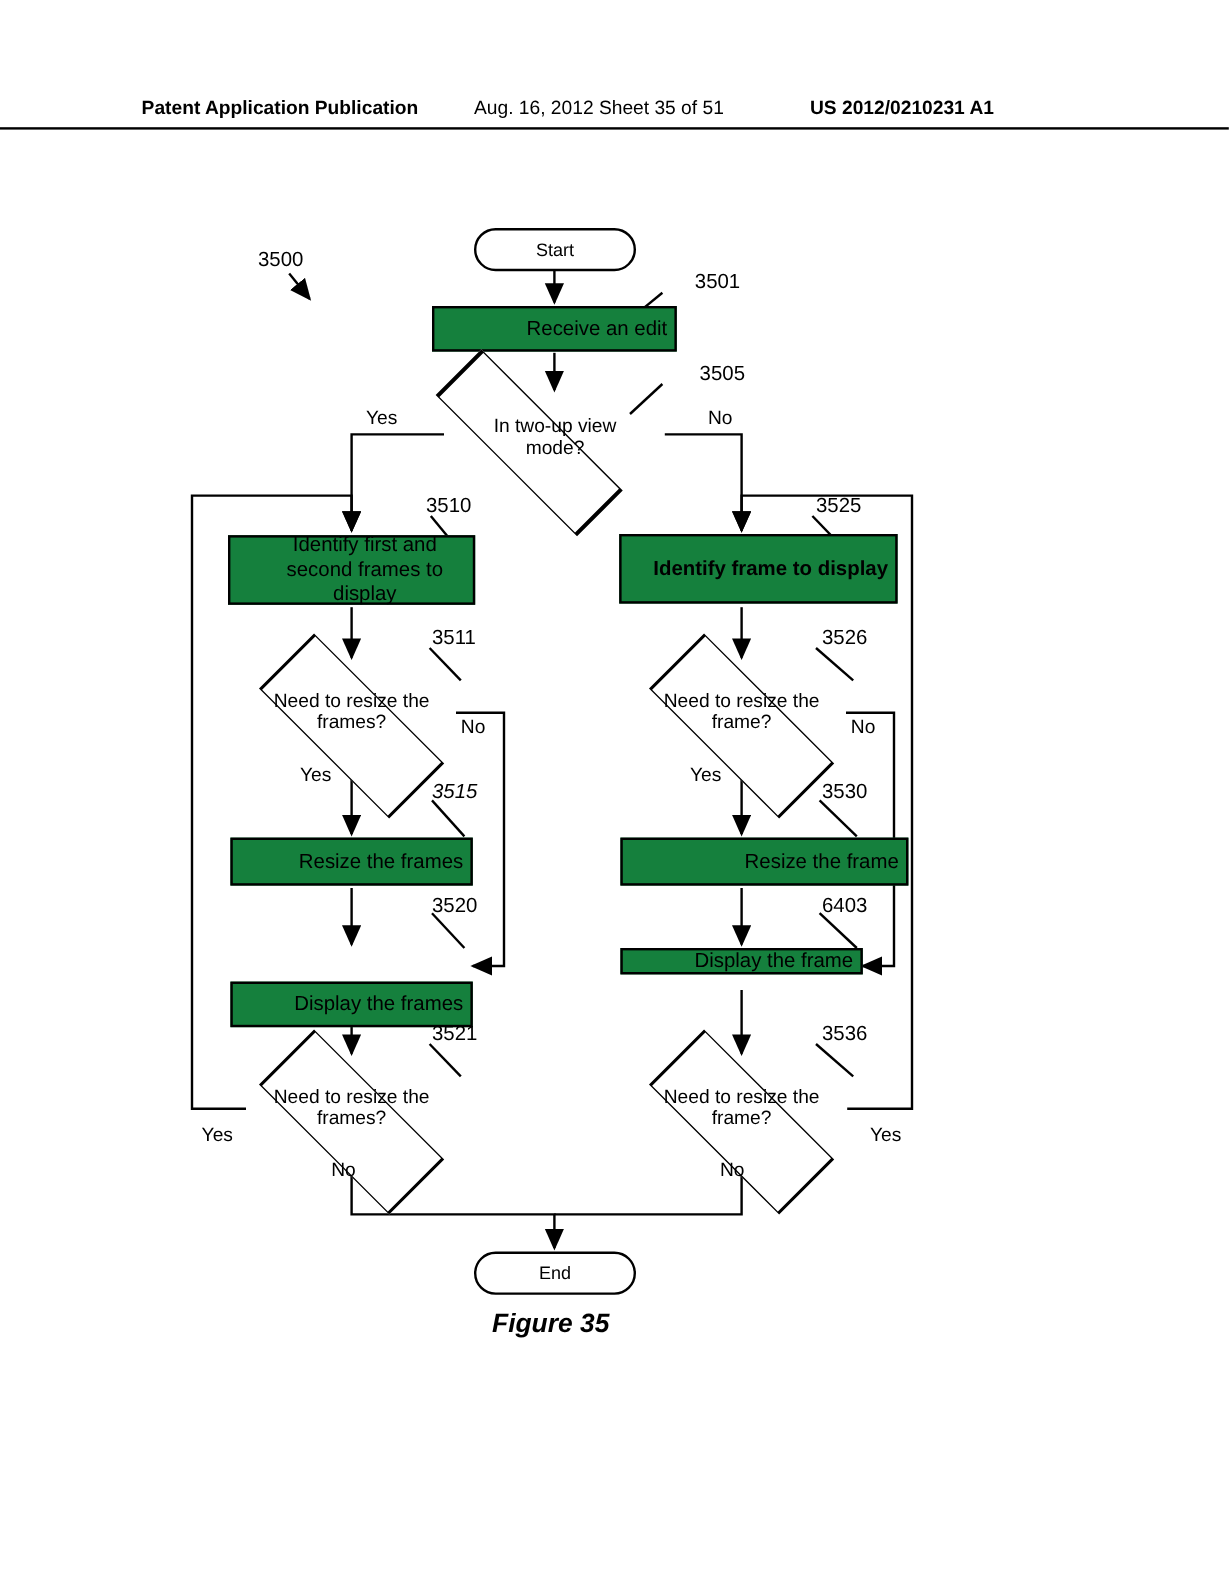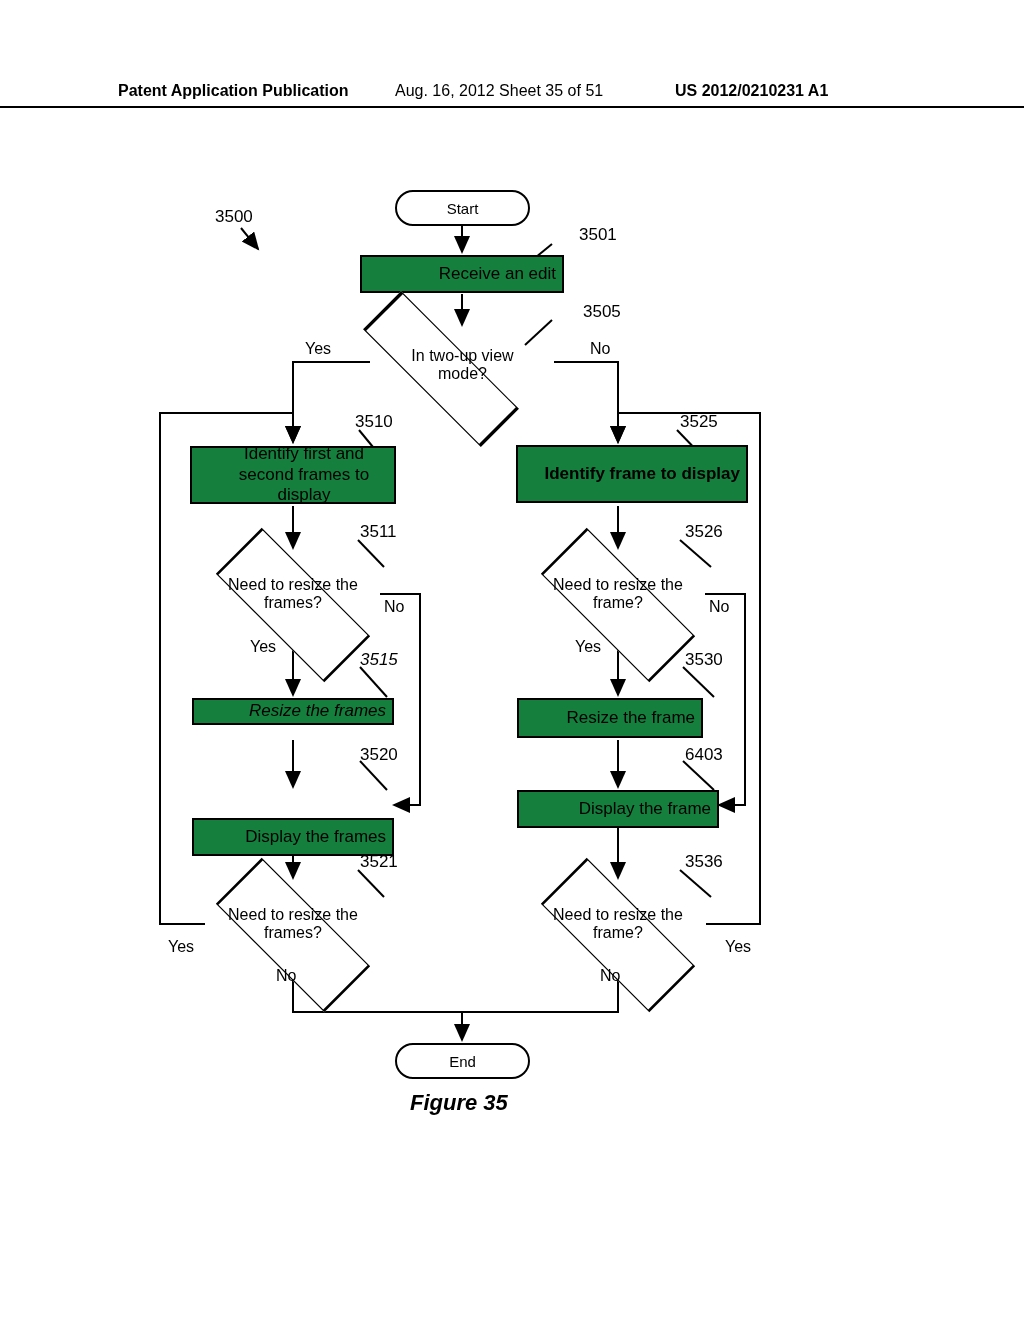--- a/index.html
+++ b/index.html
@@ -242,37 +242,37 @@
 
     <div class="small-label" style="left:384px; top:598px;">No</div>
     <div class="small-label" style="left:250px; top:638px;">Yes</div>
     <div class="small-label" style="left:709px; top:598px;">No</div>
     <div class="small-label" style="left:575px; top:638px;">Yes</div>
 
     <div class="ref-label" style="left:360px; top:650px;font-style:italic;">3515</div>
 
     <div class="ref-label" style="left:685px; top:650px;">3530</div>
 
-    <div class="process" style="left:192px; top:698px; width:202px; height:27px;font-style:italic;">
+    <div class="process" style="left:192px; top:698px; width:202px; height:40px;">
       <span>Resize the frames</span>
     </div>
 
-    <div class="process" style="left:517px; top:698px; width:186px; height:40px;">
+    <div class="process" style="left:517px; top:698px; width:240px; height:40px;">
       <span>Resize the frame</span>
     </div>
 
     <div class="ref-label" style="left:360px; top:745px;">3520</div>
 
     <div class="ref-label" style="left:685px; top:745px;">6403</div>
 
     <div class="process" style="left:192px; top:790px; width:202px; height:38px;margin-top:28px;">
       <span>Display the frames</span>
     </div>
 
-    <div class="process" style="left:517px; top:790px; width:202px; height:38px;">
+    <div class="process" style="left:517px; top:790px; width:202px; height:22px;">
       <span>Display the frame</span>
     </div>
 
     <div class="ref-label" style="left:360px; top:852px;">3521</div>
 
     <div class="ref-label" style="left:685px; top:852px;">3536</div>
 
     <div class="decision" style="left:234px; top:876px; width:118px; height:118px; transform: rotate(45deg) scaleX(1.3) scaleY(0.55); transform-origin: center;"></div>
     <div class="decision-label" style="left:218px; top:906px; width:150px;">Need to resize the frames?</div>
 

